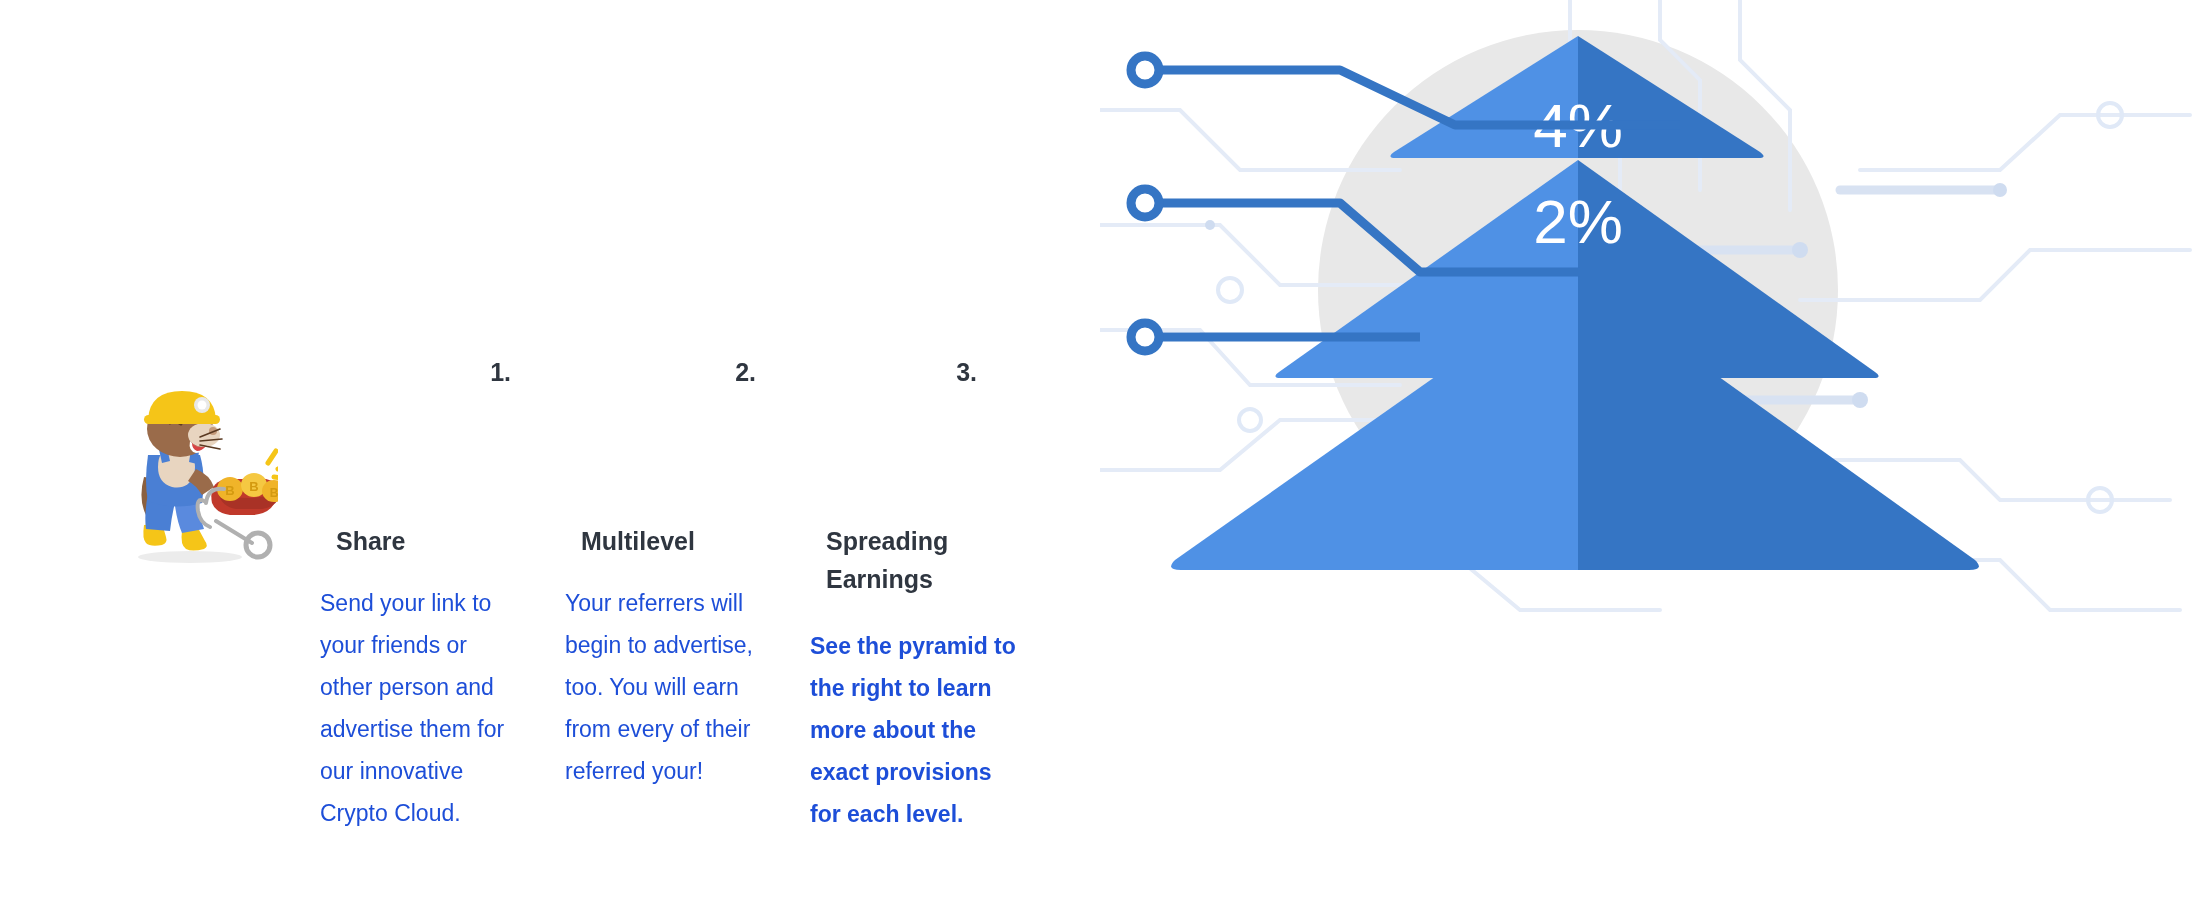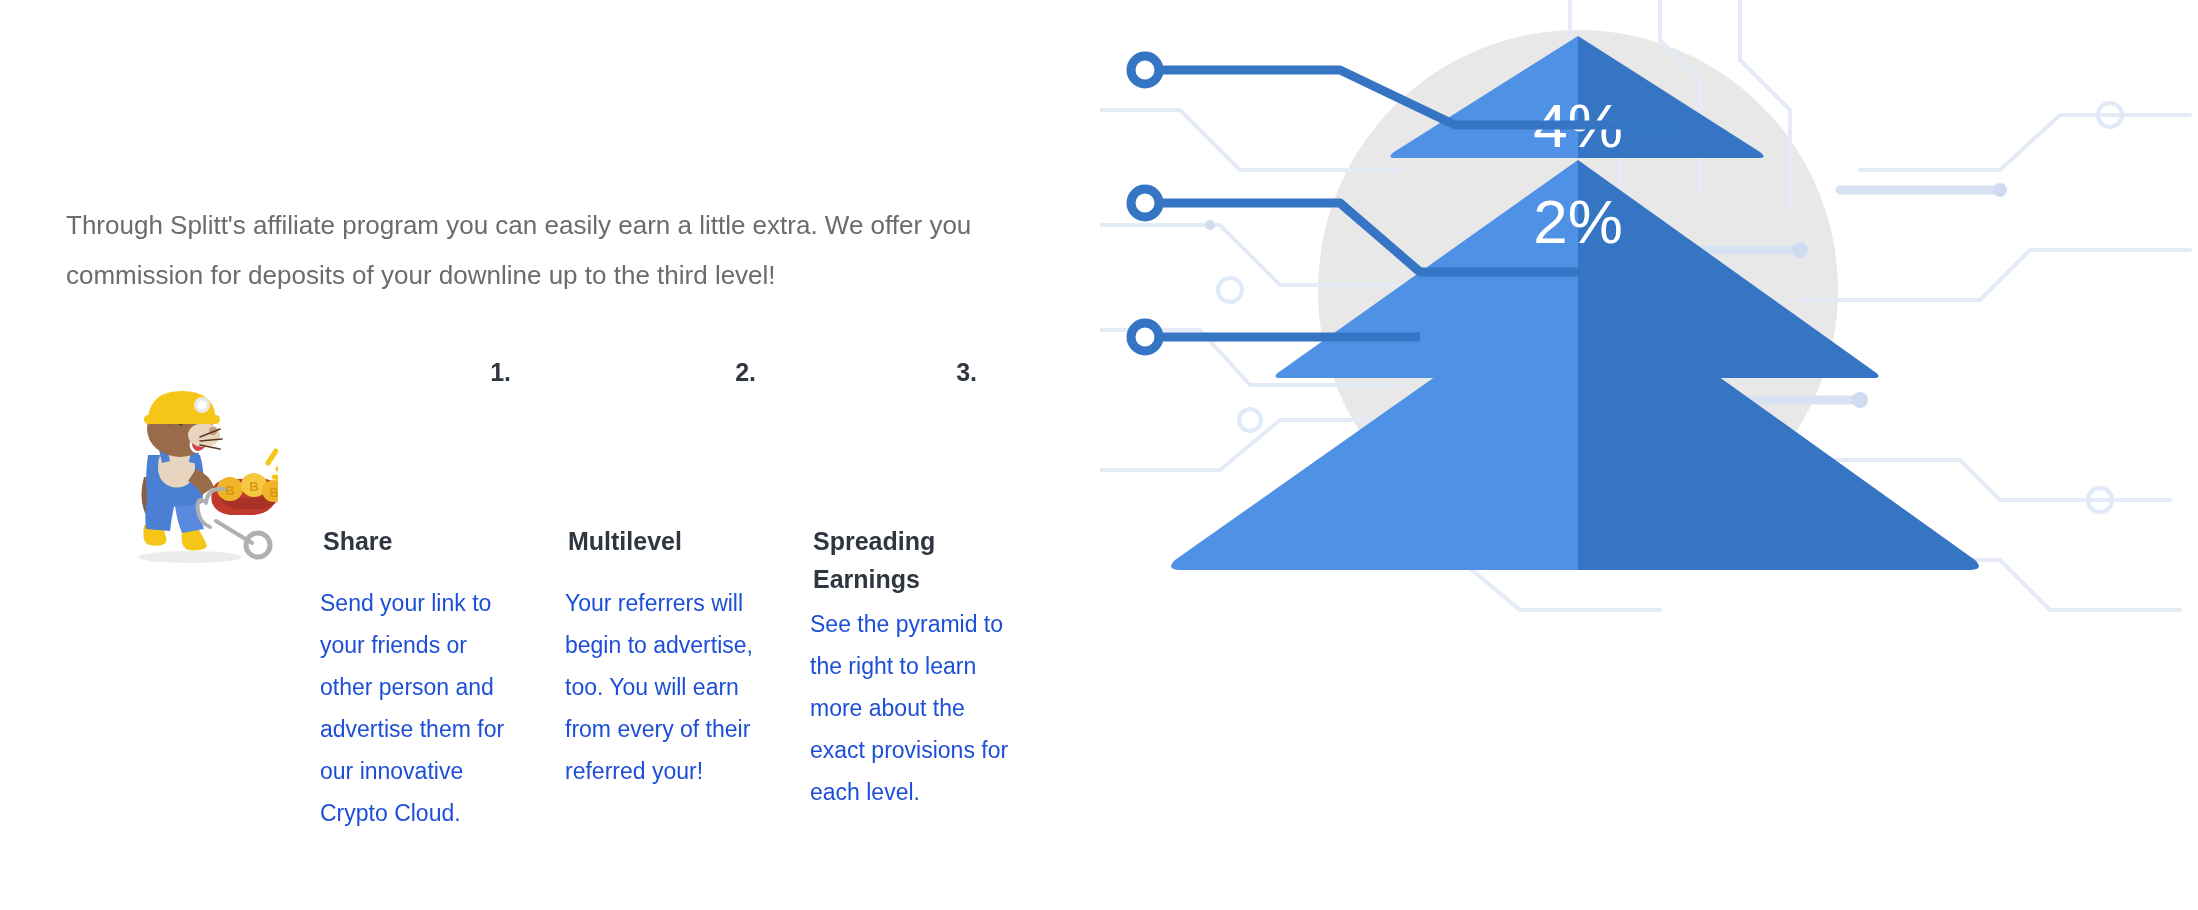--- a/index.html
+++ b/index.html
@@ -32,45 +32,44 @@
   .fcol{position:absolute;top:0;width:205px;}
   .fcol.c1{left:0;}
   .fcol.c2{left:245px;}
   .fcol.c3{left:490px;}
   .fnum{
     position:absolute;top:0;right:14px;
     font-size:25px;font-weight:700;color:#2f3640;
   }
   .fcol.c3 .fnum{right:38px;}
   .ftitle{
-    position:absolute;top:164px;left:3px;width:210px;
+    position:absolute;top:164px;left:16px;width:210px;
     font-size:25px;line-height:38px;font-weight:700;color:#2f3640;
   }
   .fbody{
     position:absolute;top:224px;left:0;width:200px;
     font-size:23px;line-height:42px;font-weight:400;color:#1d4ed8;
   }
-  .fcol.c3 .fbody{top:245px;width:208px;}
+  .fcol.c3 .fbody{top:267px;width:208px;font-weight:bold;}
 
   
   .pyramid-wrap{position:absolute;left:1100px;top:0;width:1098px;height:910px;}
   .pyramid-svg{position:absolute;left:0;top:0;width:1098px;height:910px;}
   .pct{
     fill:#ffffff;font-family:"Liberation Sans",sans-serif;
     font-size:62px;font-weight:400;text-anchor:middle;
   }
 </style>
 </head>
 <body>
 
 <div class="stage">
 
   <div class="left">
 
-    <div class="lede">Through Splitt's affiliate program you can easily earn a little extra. We offer you commission for deposits of your downline up to the third level!</div>
 
     <div class="mascot">
       <svg viewBox="0 0 170 180" width="170" height="180">
         <ellipse cx="82" cy="172" rx="52" ry="6" fill="#ececec"></ellipse>
 
         <path d="M36 92 q-6 22 2 38 l14 -4 q-6 -16 -2 -32 z" fill="#8a6040"></path>
 
         <path d="M36 140 q-2 14 2 18 q4 4 16 2 q6 -2 4 -8 l-4 -14 z" fill="#f5c518"></path>
         <path d="M74 146 q-2 14 4 18 q6 3 18 0 q5 -3 1 -8 l-7 -13 z" fill="#f5c518"></path>
 

